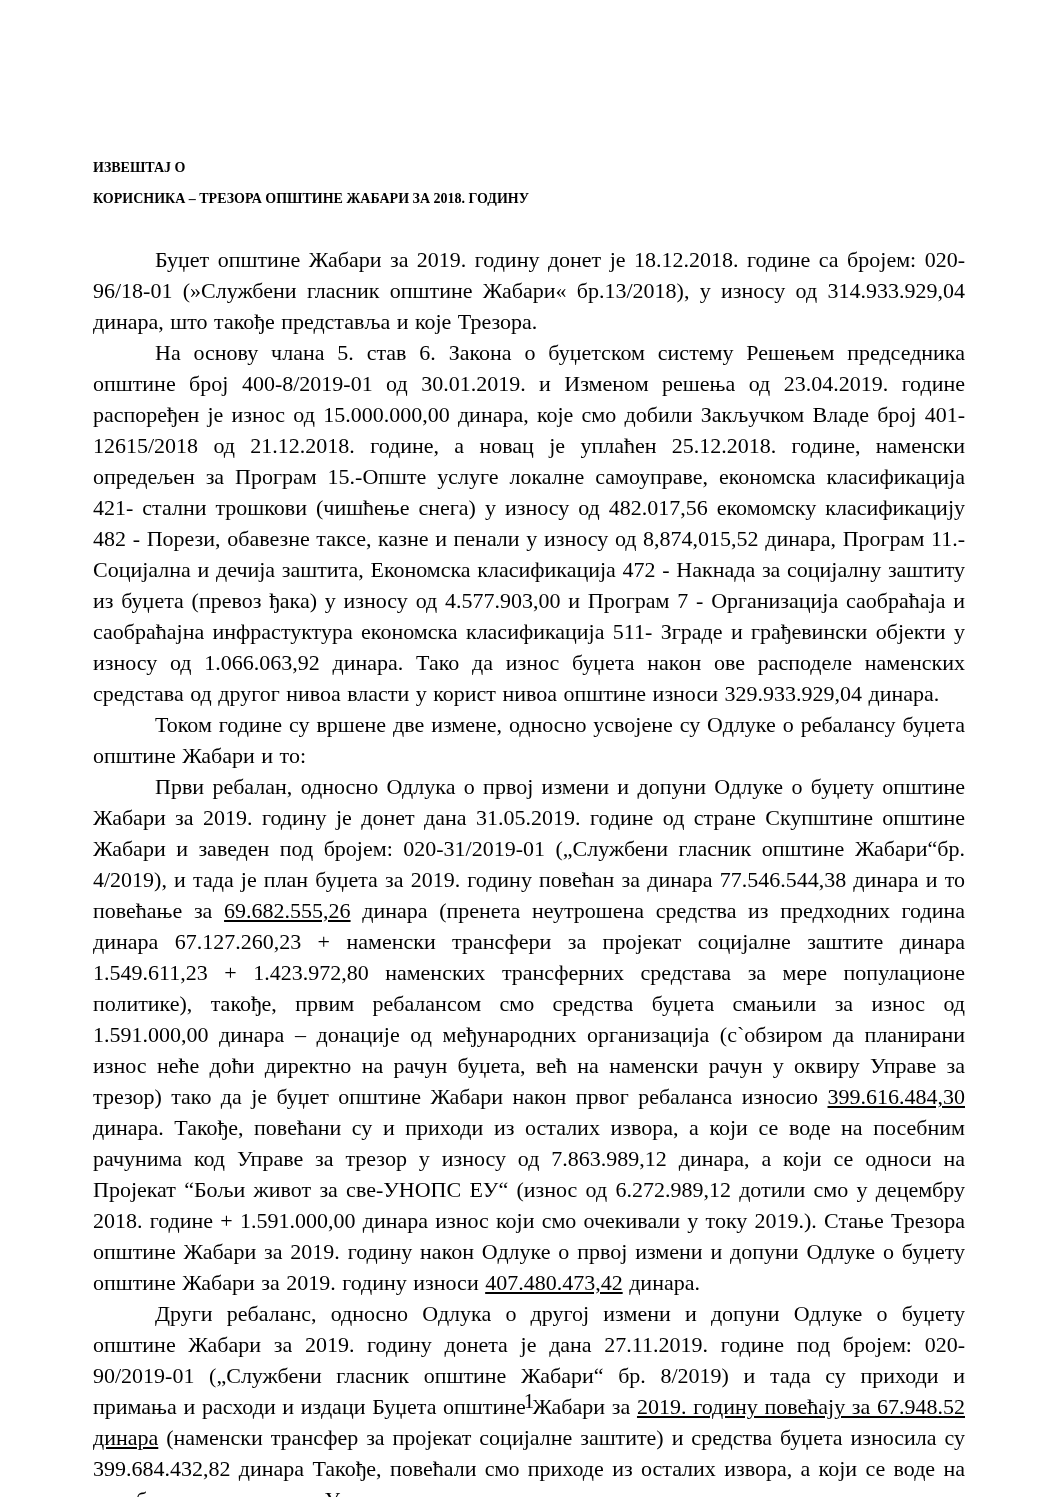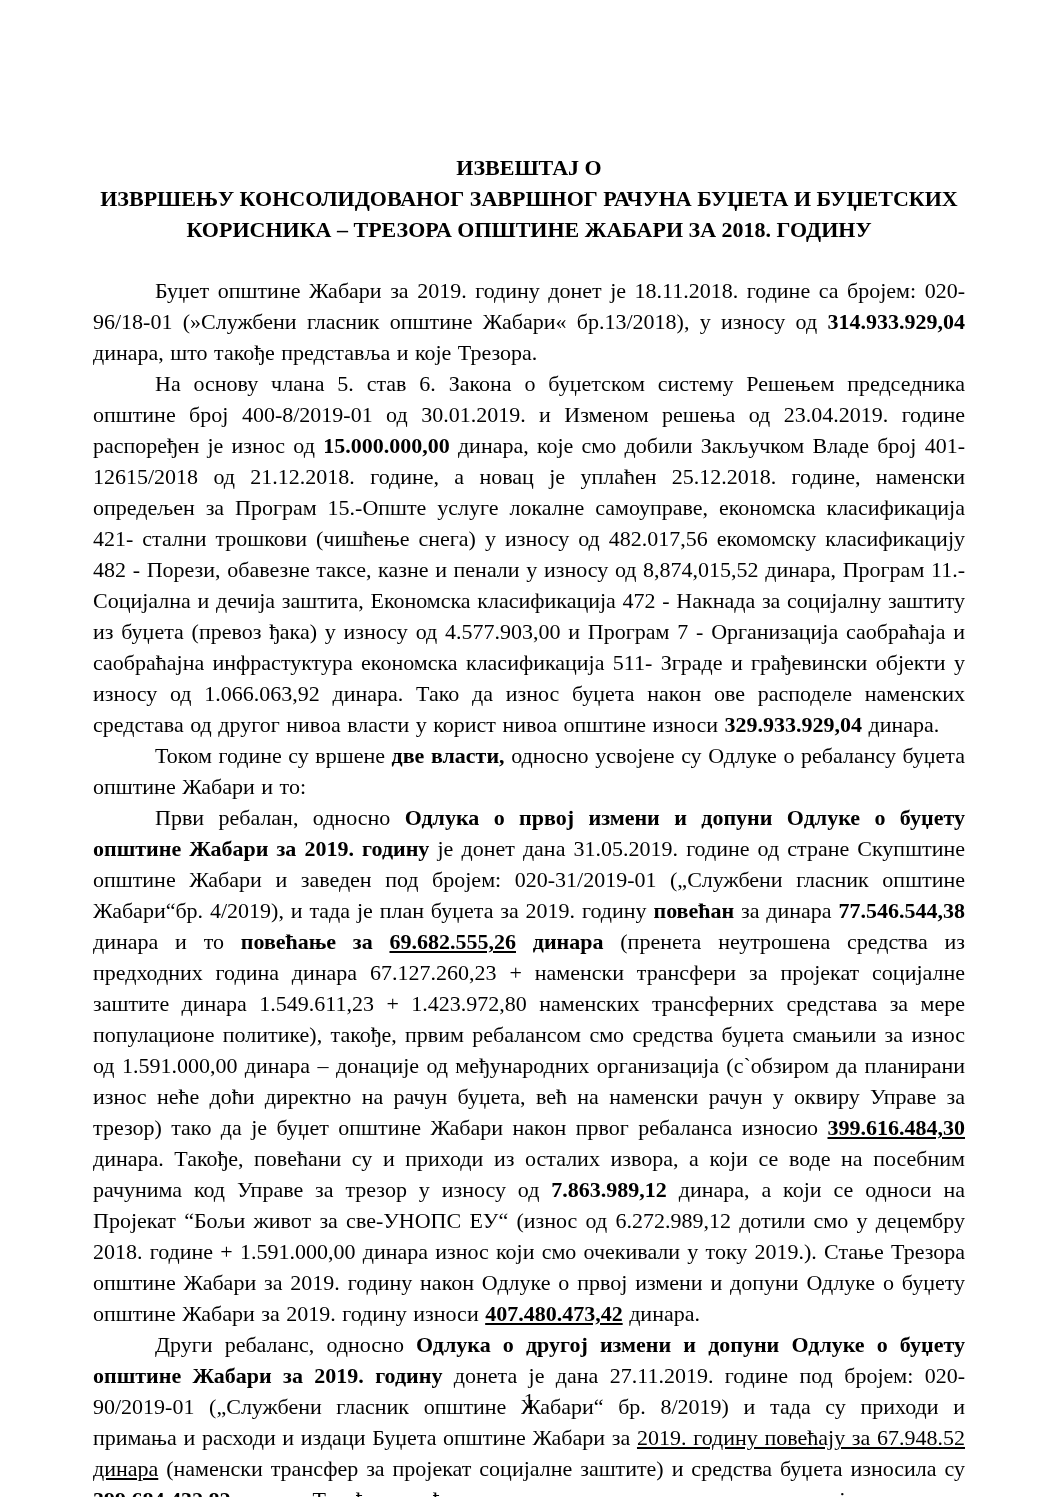--- a/index.html
+++ b/index.html
@@ -13,57 +13,55 @@
     overflow: hidden;
   }
   .content {
     position: absolute;
     left: 93px;
     top: 152px;
     width: 872px;
   }
   .title {
     font-weight: bold;
-    text-align: center;
-    font-size: 22px;
+    font-size: 14px;
     line-height: 31px;
   }
   .doc-body { margin-top: 30px; }
   .para {
     margin: 0;
     font-size: 22px;
     line-height: 31px;
     text-align: justify;
     text-indent: 62px;
     word-spacing: 1px;
   }
-  .b { font-weight: bold; margin-top: 36px; }
+  .b { font-weight: normal; margin-top: 36px; }
   .u { text-decoration: underline; }
   .pageno {
     position: absolute;
     left: 0;
     top: 1386px;
     width: 100%;
     text-align: center;
     font-size: 21px;
     line-height: 31px;
   }
 </style>
 </head>
 <body>
 
 <div class="page">
   <div class="content">
     <div class="title">
       <div>ИЗВЕШТАЈ О</div>
-      <div>ИЗВРШЕЊУ КОНСОЛИДОВАНОГ ЗАВРШНОГ РАЧУНА БУЏЕТА И БУЏЕТСКИХ</div>
       <div>КОРИСНИКА – ТРЕЗОРА ОПШТИНЕ ЖАБАРИ ЗА 2018. ГОДИНУ</div>
     </div>
     <div class="doc-body">
-        <p class="para"><span>Буџет општине Жабари за 2019. годину донет је 18.11.2018. године са бројем: 020-96/18-01 (»Службени гласник општине Жабари« бр.13/2018), у износу од </span><span class="b">314.933.929,04</span><span> динара, што такође представља и које Трезора.</span></p>
+        <p class="para"><span>Буџет општине Жабари за 2019. годину донет је 18.12.2018. године са бројем: 020-96/18-01 (»Службени гласник општине Жабари« бр.13/2018), у износу од </span><span class="b">314.933.929,04</span><span> динара, што такође представља и које Трезора.</span></p>
         <p class="para"><span>На основу члана 5. став 6. Закона о буџетском систему Решењем председника општине број 400-8/2019-01 од 30.01.2019. и Изменом решења од 23.04.2019. године распоређен је износ од </span><span class="b">15.000.000,00</span><span> динара, које смо добили Закључком Владе број 401-12615/2018 од 21.12.2018. године, а новац је уплаћен 25.12.2018. године, наменски опредељен за Програм 15.-Опште услуге локалне самоуправе, економска класификација 421- стални трошкови (чишћење снега) у износу од 482.017,56 екомомску класификацију 482 - Порези, обавезне таксе, казне и пенали у износу од 8,874,015,52 динара, Програм 11.-Социјална и дечија заштита, Економска класификација 472 - Накнада за социјалну заштиту из буџета (превоз ђака) у износу од 4.577.903,00 и Програм 7 - Организација саобраћаја и саобраћајна инфрастуктура економска класификација 511- Зграде и грађевински објекти у износу од 1.066.063,92 динара. Тако да износ буџета након ове расподеле наменских средстава од другог нивоа власти у корист нивоа општине износи </span><span class="b">329.933.929,04</span><span> динара.</span></p>
-        <p class="para"><span>Током године су вршене </span><span class="b">две власти,</span><span> односно усвојене су Одлуке о ребалансу буџета општине Жабари и то:</span></p>
+        <p class="para"><span>Током године су вршене </span><span class="b">две измене,</span><span> односно усвојене су Одлуке о ребалансу буџета општине Жабари и то:</span></p>
         <p class="para"><span>Први ребалан, односно </span><span class="b">Одлука о првој измени и допуни Одлуке о буџету општине Жабари за 2019. годину</span><span> је донет дана 31.05.2019. године од стране Скупштине општине Жабари и заведен под бројем: 020-31/2019-01 („Службени гласник општине Жабари“бр. 4/2019), и тада је план буџета за 2019. годину </span><span class="b">повећан</span><span> за динара </span><span class="b">77.546.544,38</span><span> динара и то </span><span class="b">повећање за </span><span class="b u">69.682.555,26</span><span class="b"> динара</span><span> (пренета неутрошена средства из предходних година динара 67.127.260,23 + наменски трансфери за пројекат социјалне заштите динара 1.549.611,23 + 1.423.972,80 наменских трансферних средстава за мере популационе политике), такође, првим ребалансом смо средства буџета смањили за износ од 1.591.000,00 динара – донације од међународних организација (с`обзиром да планирани износ неће доћи директно на рачун буџета, већ на наменски рачун у оквиру Управе за трезор) тако да је буџет општине Жабари након првог ребаланса износио </span><span class="b u">399.616.484,30</span><span> динара. Такође, повећани су и приходи из осталих извора, а који се воде на посебним рачунима код Управе за трезор у износу од </span><span class="b">7.863.989,12</span><span> динара, а који се односи на Пројекат “Бољи живот за све-УНОПС ЕУ“ (износ од 6.272.989,12 дотили смо у децембру 2018. године + 1.591.000,00 динара износ који смо очекивали у току 2019.). Стање Трезора општине Жабари за 2019. годину након Одлуке о првој измени и допуни Одлуке о буџету општине Жабари за 2019. годину износи </span><span class="b u">407.480.473,42</span><span> динара.</span></p>
         <p class="para"><span>Други ребаланс, односно </span><span class="b">Одлука о другој измени и допуни Одлуке о буџету општине Жабари за 2019. годину</span><span> донета је дана 27.11.2019. године под бројем: 020-90/2019-01 („Службени гласник општине Жабари“ бр. 8/2019) и тада су приходи и примања и расходи и издаци Буџета општине Жабари за </span><span class="u">2019. годину повећају за 67.948.52 динара</span><span> (наменски трансфер за пројекат социјалне заштите) и средства буџета износила су </span><span class="b">399.684.432,82</span><span> динара Такође, повећали смо приходе из осталих извора, а који се воде на посебним рачунима код Управе за трезор у износу од </span></p>
       </div>
   </div>
   <div class="pageno">1</div>
 </div>
 
 </body></html>

